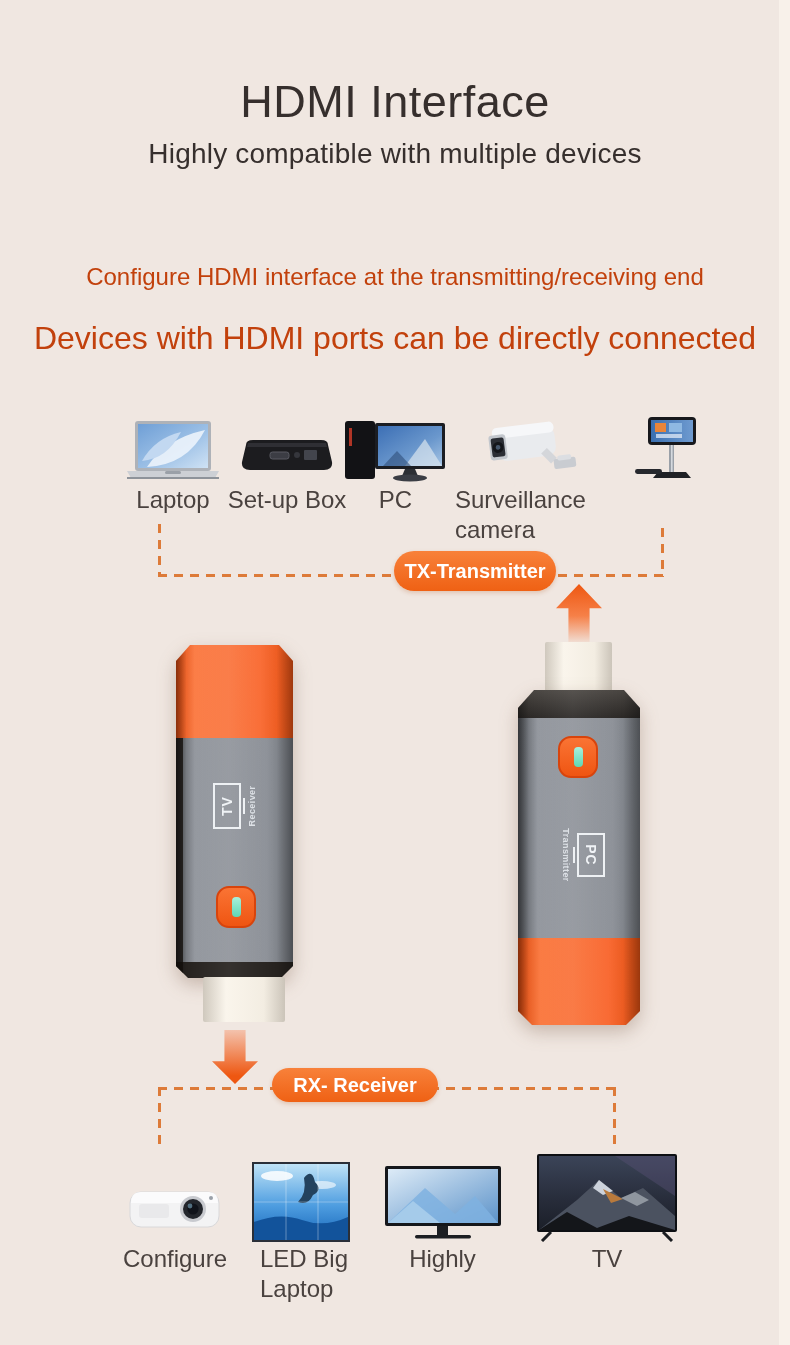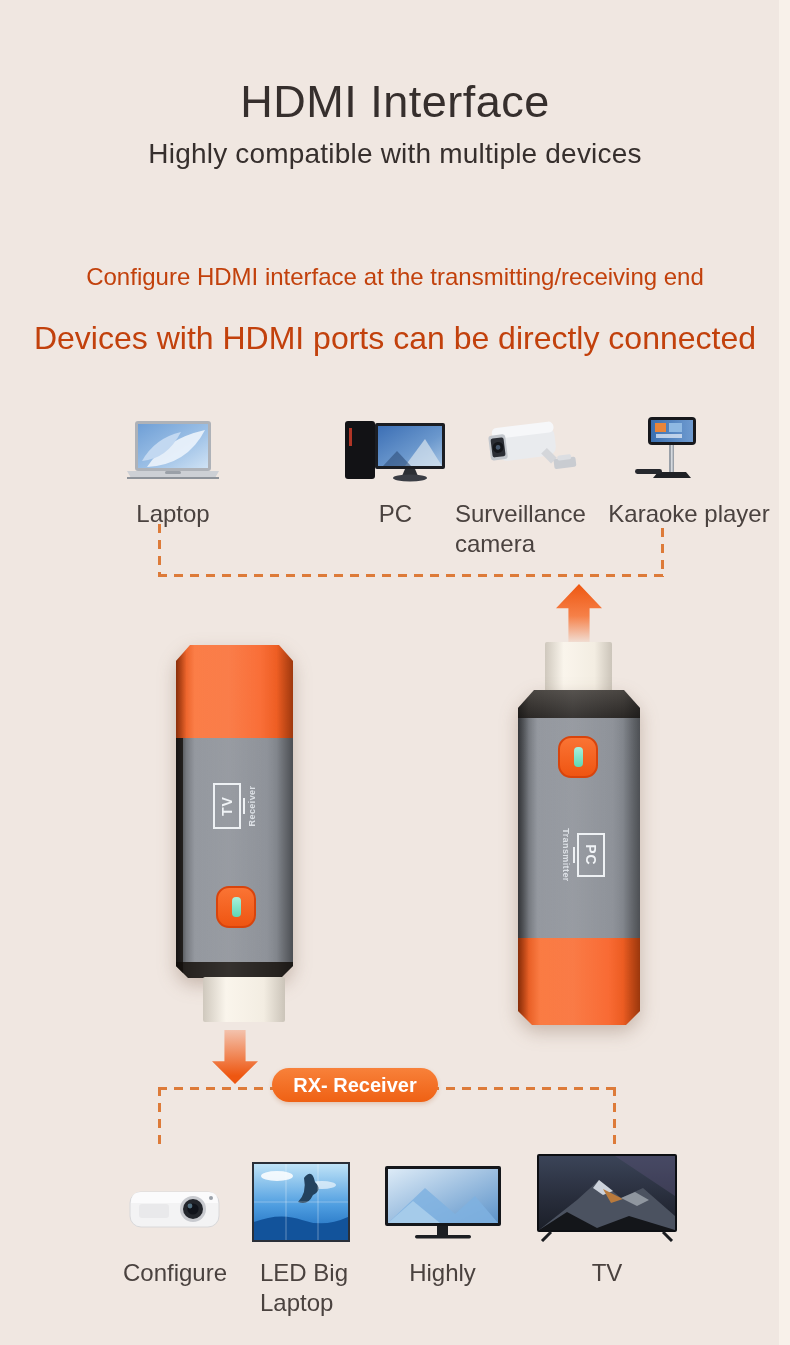--- a/index.html
+++ b/index.html
@@ -11,21 +11,21 @@
   .title.l1{top:76px;font-size:45px;letter-spacing:.5px;}
   .title.l2{top:138px;font-size:28px;letter-spacing:.2px;}
   .sub{position:absolute;left:0;width:100%;text-align:center;color:#c2410c;font-weight:400;margin:0;}
   .sub.s1{top:263px;font-size:24px;}
   .sub.s2{top:320px;font-size:32px;}
 
   .device{position:absolute;}
   .icon-area{display:flex;align-items:flex-end;justify-content:center;}
   .top-row .icon-area{height:78px;}
   .bot-row .icon-area{height:90px;}
-  .dev-label{margin-top:16px;font-size:24px;line-height:30px;color:#4a423f;text-align:center;}
+  .dev-label{margin-top:2px;font-size:24px;line-height:30px;color:#4a423f;text-align:center;}
   .dev-label.left{text-align:left;}
 
   .dash-h{position:absolute;height:3px;background:repeating-linear-gradient(90deg,#dd7b39 0 9px,transparent 9px 16px);}
   .dash-v{position:absolute;width:3px;background:repeating-linear-gradient(180deg,#dd7b39 0 9px,transparent 9px 16px);}
 
   .badge{position:absolute;display:flex;align-items:center;justify-content:center;
     background:linear-gradient(180deg,#f8813a,#ef6114);color:#fff;font-weight:700;
     border-radius:21px;z-index:5;box-shadow:0 2px 4px rgba(180,90,40,.25);}
   .badge.tx{left:394px;top:551px;width:162px;height:40px;font-size:20px;}
   .badge.rx{left:272px;top:1068px;width:166px;height:34px;font-size:20px;}
@@ -105,20 +105,32 @@
         <path d="M22 46 Q40 18 80 9 Q62 44 22 46 Z" fill="#eaf2fb" opacity=".92"></path>
         <path d="M17 40 Q30 17 56 11 Q42 38 17 40 Z" fill="#c2d8f1"></path>
         <path d="M2 50 H94 L90 57 H6 Z" fill="#cdd0d5"></path>
         <rect x="40" y="50" width="16" height="3" rx="1.5" fill="#9aa0a8"></rect>
         <rect x="2" y="56" width="92" height="2" fill="#8e939a"></rect>
       </svg>
     </div>
     <div class="dev-label">Laptop</div>
   </div>
 
+  <div class="device top-row" style="left:222px;top:405px;width:130px;">
+    <div class="icon-area">
+      <svg width="94" height="34" viewBox="0 0 94 34" style="margin-bottom:10px;">
+        <path d="M6 6 Q6 1 13 1 H81 Q88 1 88 6 L92 23 Q93 31 84 31 H10 Q1 31 2 23 Z" fill="#1c1c1f"></path>
+        <path d="M8 4 H86 L87 8 H7 Z" fill="#34343a" opacity=".8"></path>
+        <rect x="30" y="13" width="19" height="7" rx="2.5" fill="#3c3d44" stroke="#5a5b63" stroke-width="1"></rect>
+        <circle cx="57" cy="16" r="3" fill="#35363c"></circle>
+        <rect x="64" y="11" width="13" height="10" rx="1" fill="#43454d"></rect>
+      </svg>
+    </div>
+    <div class="dev-label">Set-up Box</div>
+  </div>
 
   <div class="device top-row" style="left:338px;top:405px;width:115px;">
     <div class="icon-area">
       <svg width="102" height="64" viewBox="0 0 102 64">
         <defs>
             <linearGradient id="pcg" x1="0" y1="0" x2="1" y2="1">
           <stop offset="0" stop-color="#3c6fb5"></stop>
               <stop offset="60%" stop-color="#6b98cd"></stop>
               <stop offset="100%" stop-color="#a5c4e4"></stop>
         </linearGradient>
@@ -168,26 +180,26 @@
         <rect x="19" y="3" width="42" height="22" fill="url(#karg)"></rect>
         <rect x="23" y="6" width="11" height="9" fill="#e8853a"></rect>
         <rect x="37" y="6" width="13" height="9" fill="#8fb9e2"></rect>
         <rect x="24" y="17" width="26" height="4" fill="#d8e4f2" opacity=".8"></rect>
         <rect x="37" y="28" width="5" height="27" fill="#9aa0a8"></rect>
         <rect x="39" y="28" width="1.6" height="27" fill="#d5d9de"></rect>
         <path d="M26 55 h28 l5 6 H21 Z" fill="#1f2125"></path>
         <rect x="3" y="52" width="27" height="5" rx="2.4" fill="#26282d"></rect>
       </svg>
     </div>
-    <div class="dev-label">Karaoke player</div>
   </div>
 
   <div class="dash-v" style="left:158px;top:524px;height:53px;"></div>
   <div class="dash-h" style="left:158px;top:574px;width:506px;"></div>
   <div class="dash-v" style="left:661px;top:528px;height:49px;"></div>
+  <div class="badge tx">TX-Transmitter</div>
   <div class="arrow-up"></div>
 
   <div class="dongle-wrap" style="left:176px;top:645px;">
     <div class="dongle left-d">
       <div class="seg cap-orange"></div>
       <div class="seg mid-gray"></div>
       <div class="seg foot-dark"></div>
       <div class="dark-edge"></div>
       <div class="side-shade"></div>
     </div>

